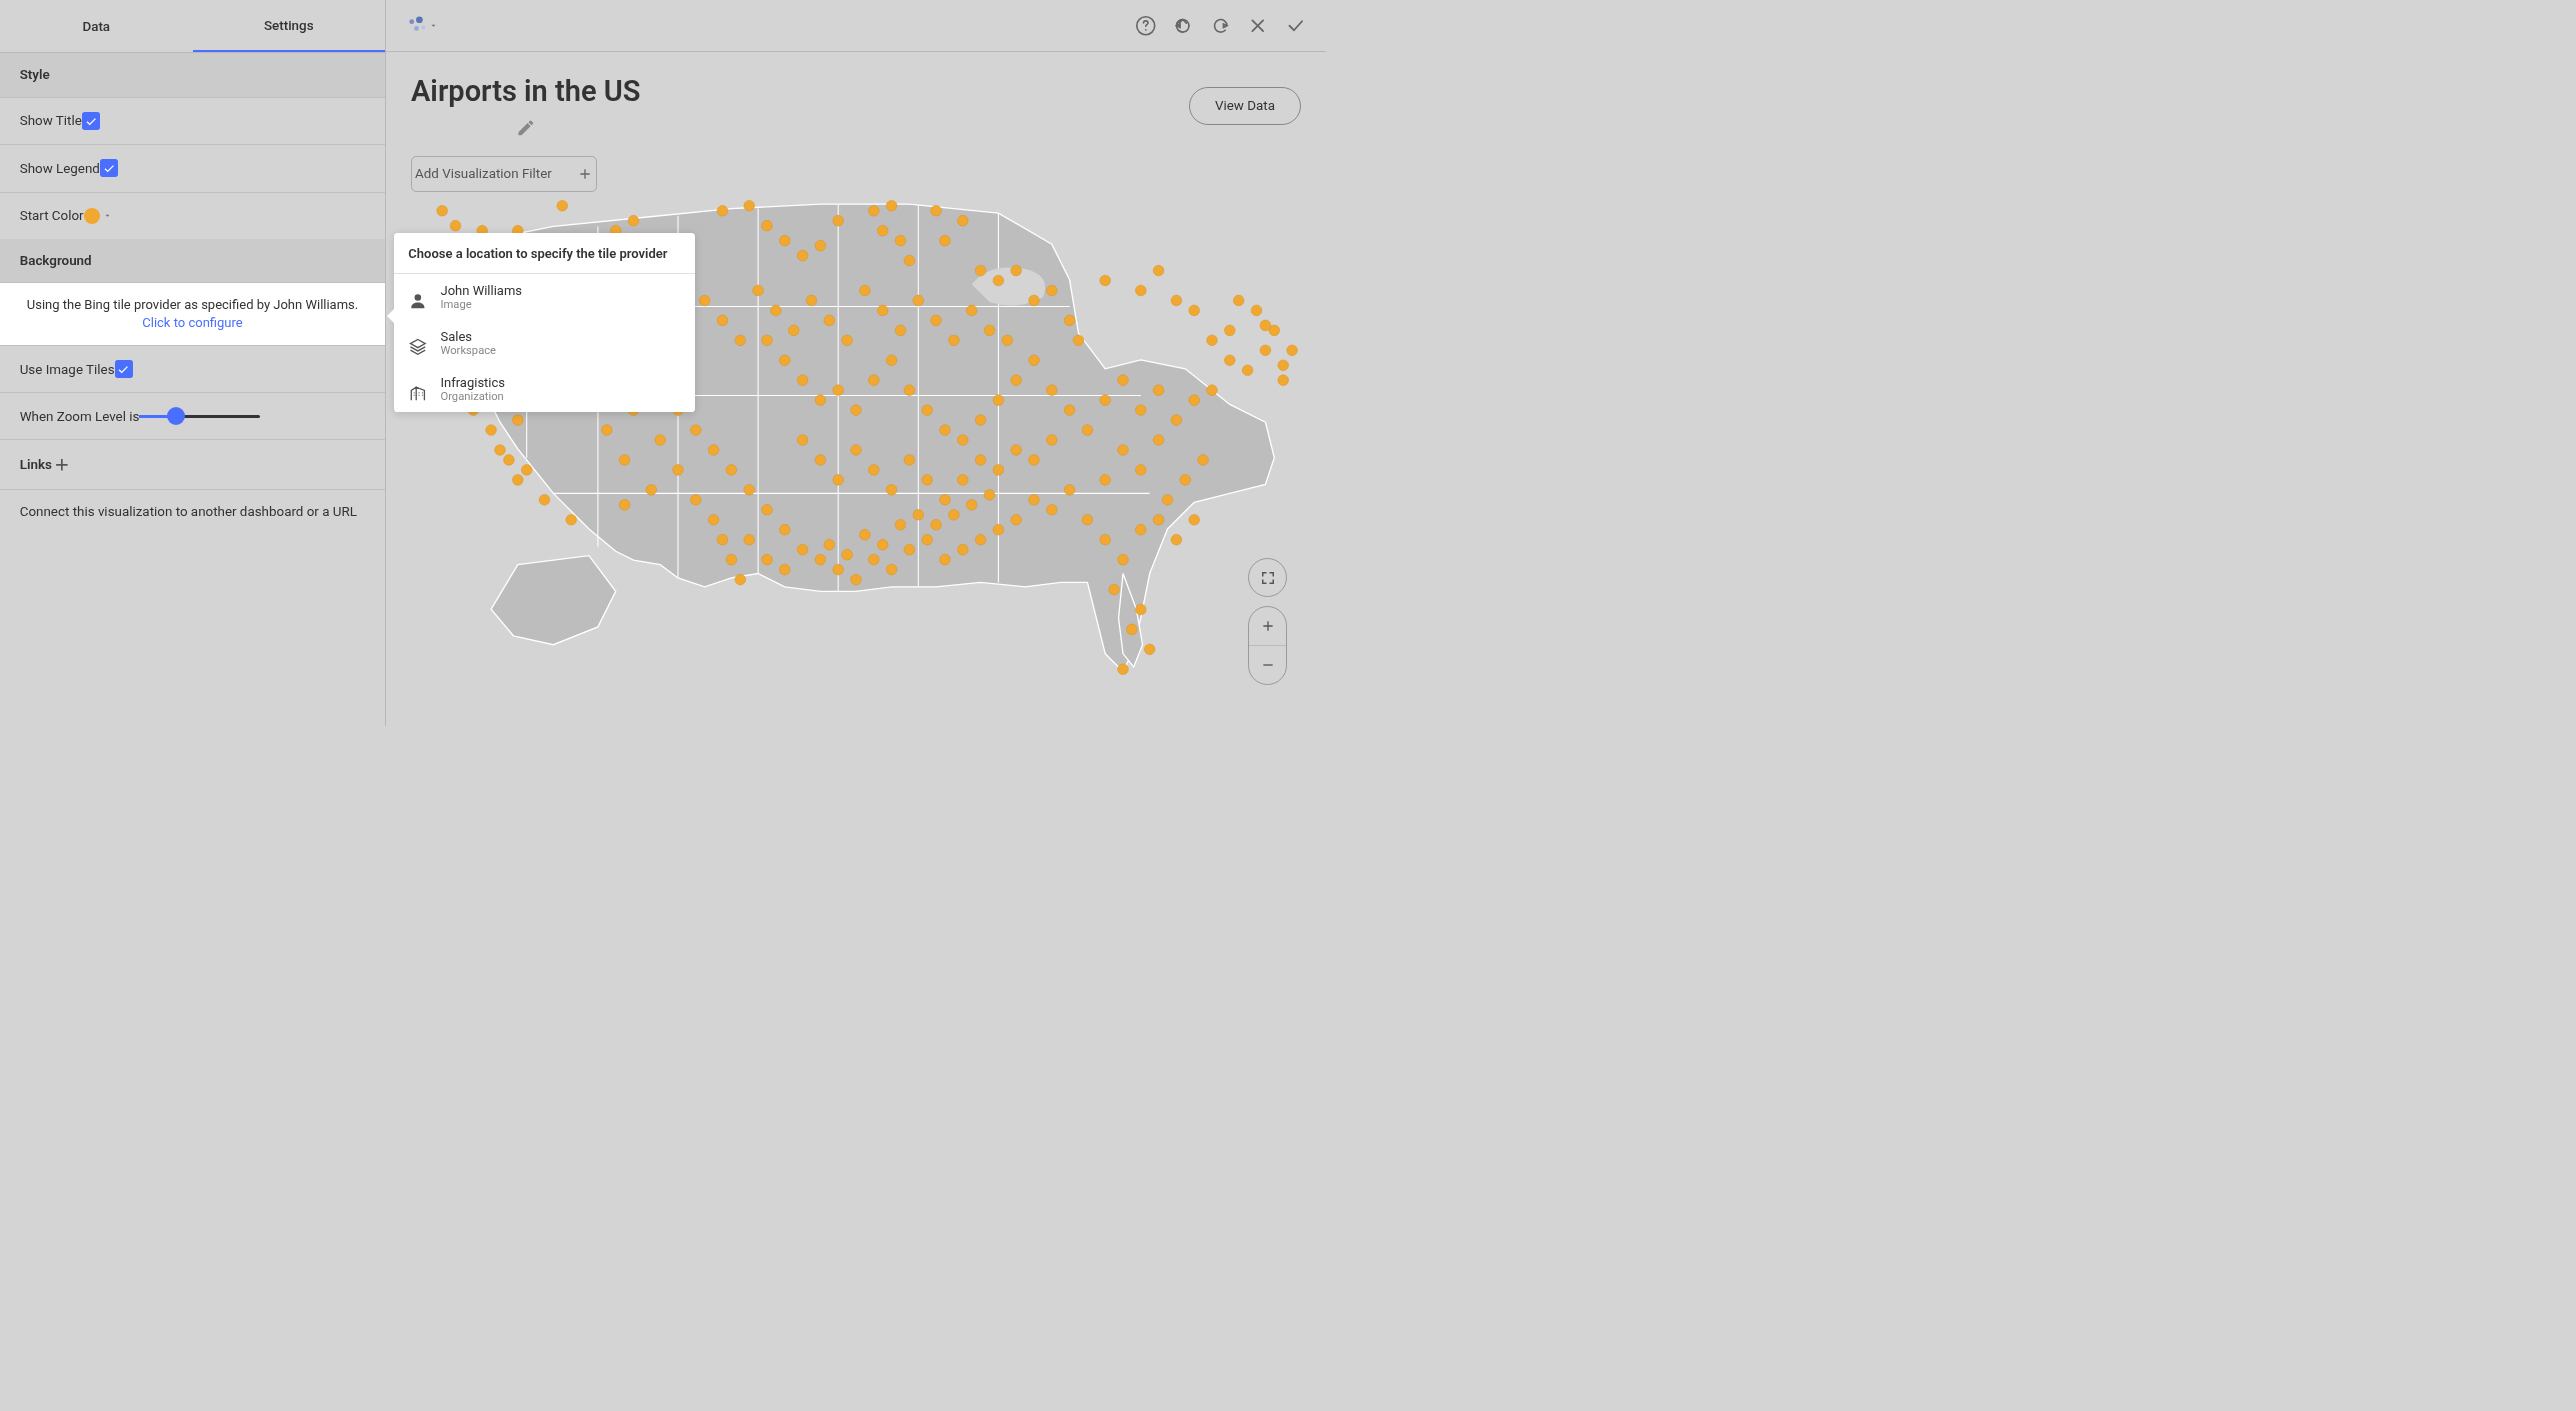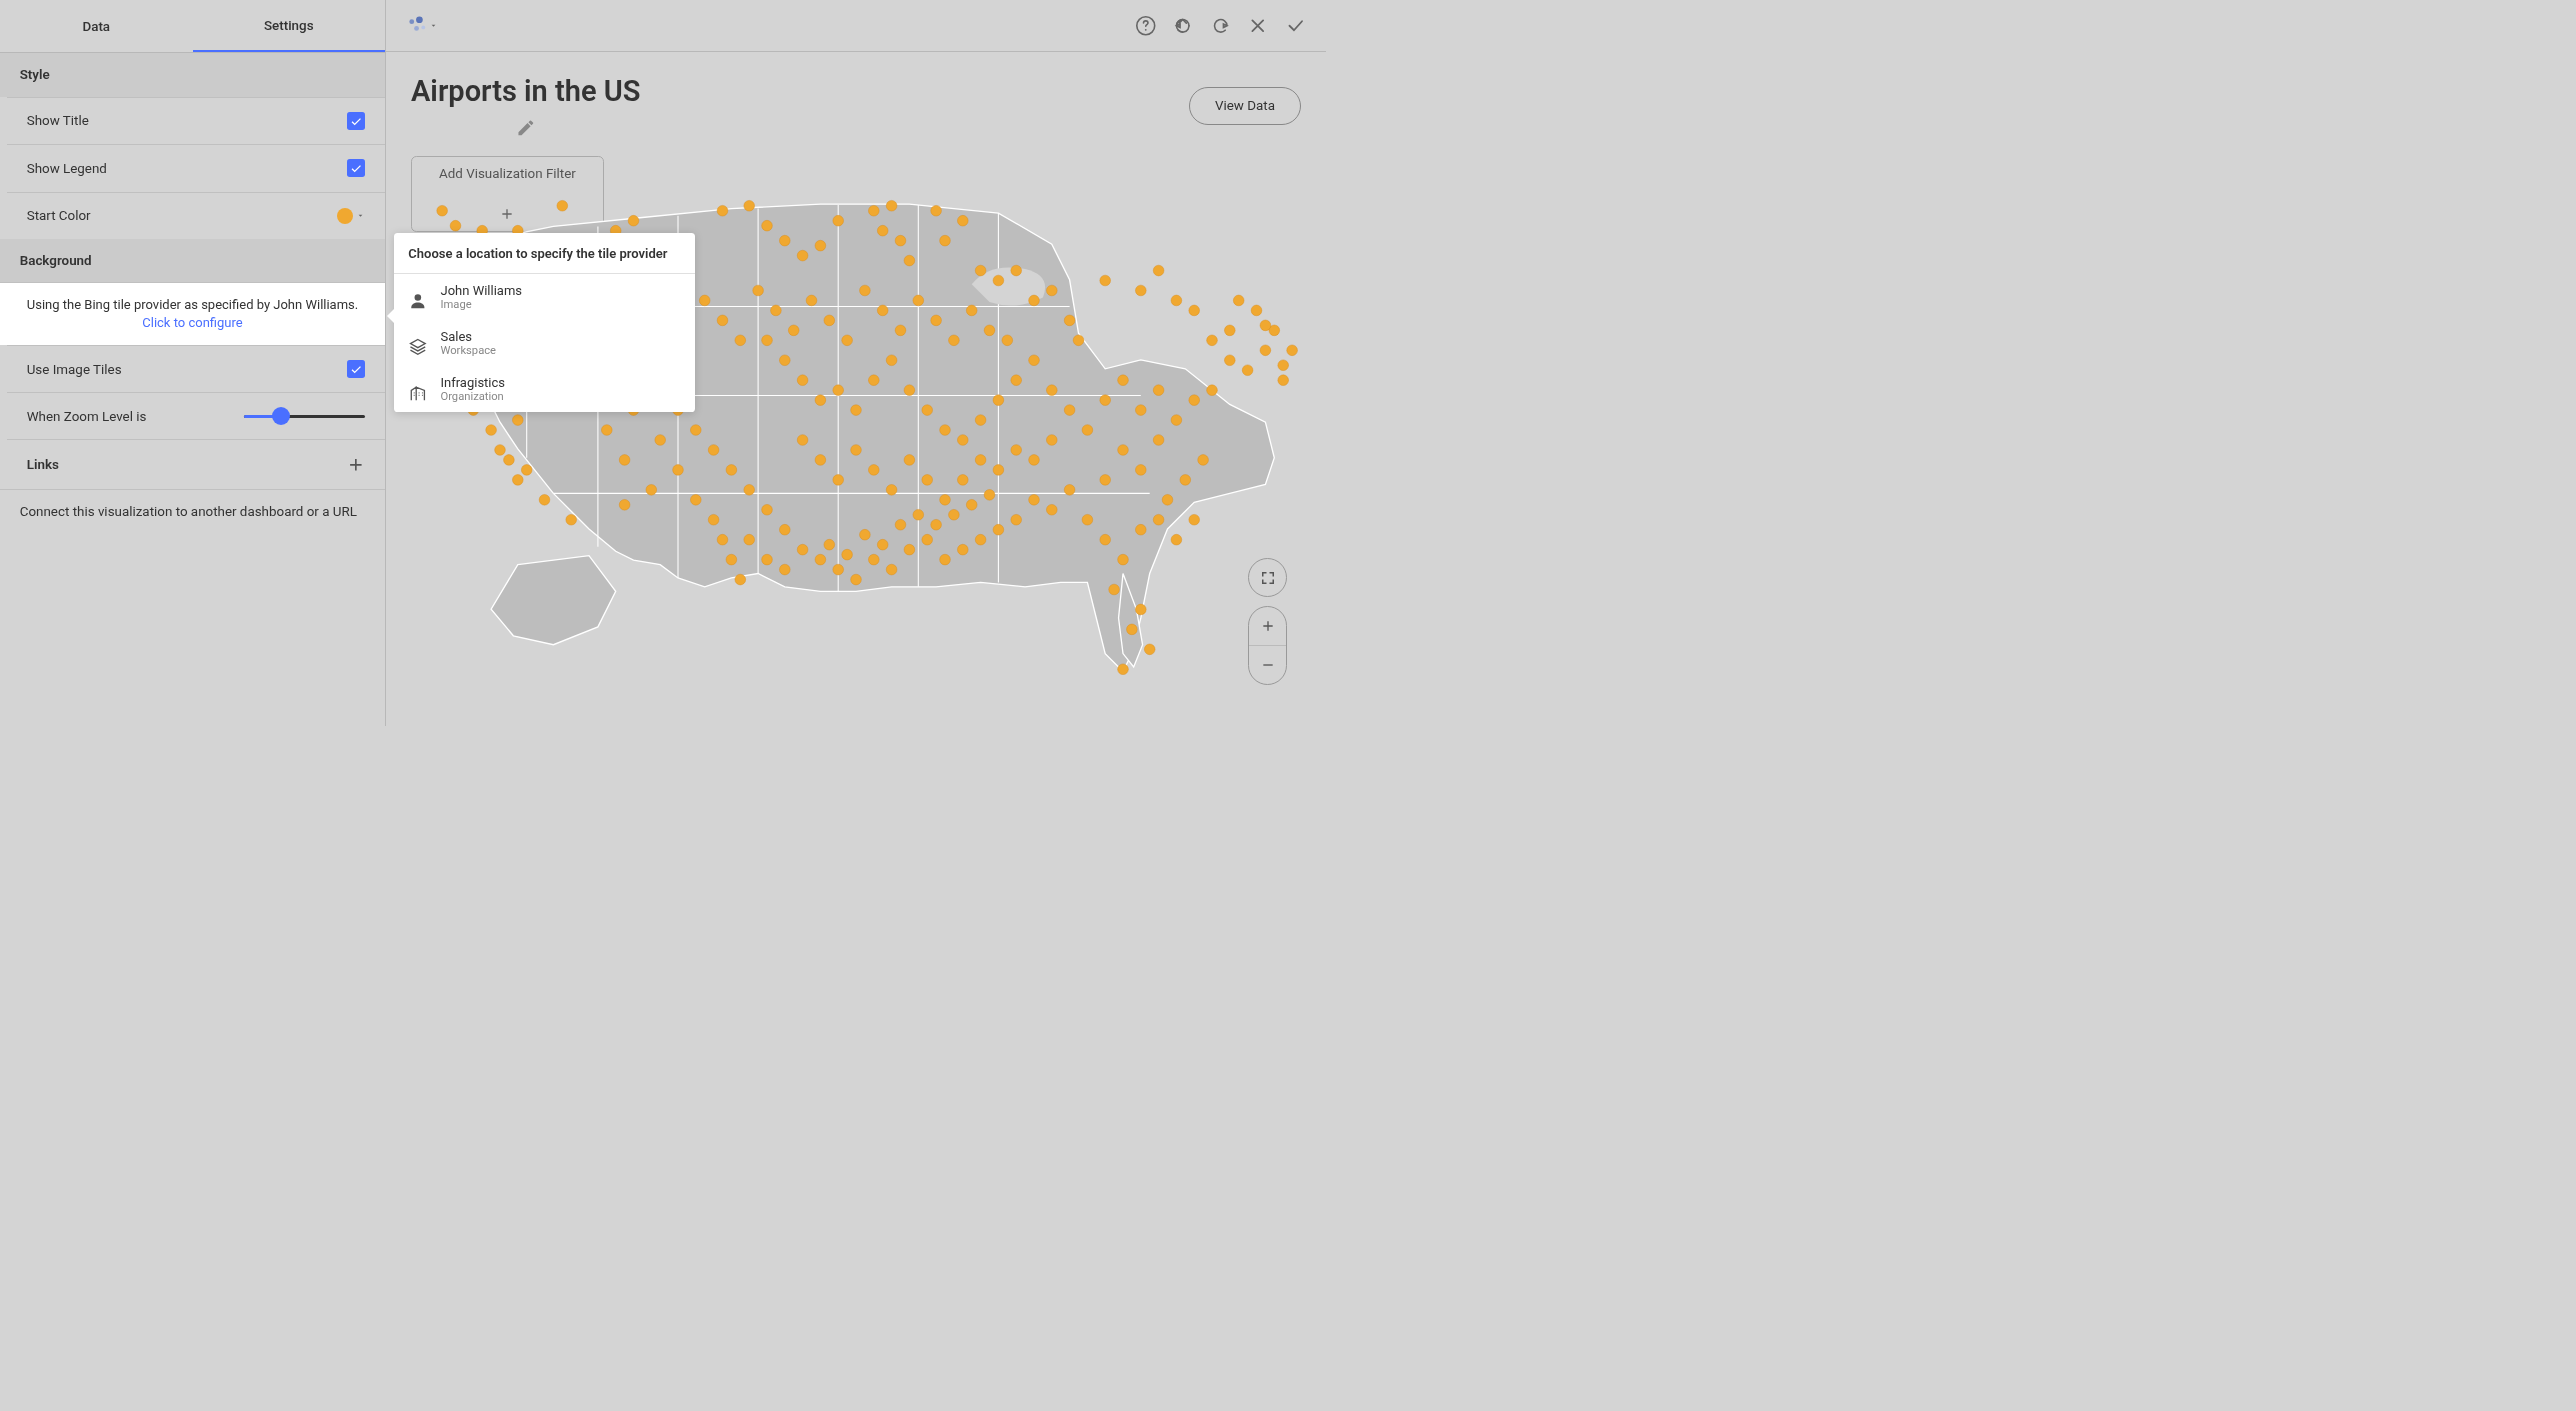--- a/index.html
+++ b/index.html
@@ -46,26 +46,25 @@
     .section-header {
       padding: 14.3px 19.7px;
       font-weight: 600;
       font-size: 13.4px;
       color: #333;
       background: #cbcbcb;
     }
     .row {
       display: flex;
       align-items: center;
-      justify-content: space-between;
+      justify-content: flex-start;
       padding: 14.3px 19.7px;
       border-top: 0.9px solid #c0c0c0;
       background: #d4d4d4;
       min-height: 47px;
-      margin-left: 7px;
     }
     .row-label {
       font-size: 13.4px;
       color: #333;
     }
     .checkbox {
       width: 18px;
       height: 18px;
       background: #4a6fff;
       border-radius: 2.7px;
@@ -215,28 +214,27 @@
       background: transparent;
       font-size: 13.4px;
       color: #333;
       cursor: pointer;
     }
     .filter-pill {
       margin: 7.2px 25px;
       display: inline-flex;
       align-items: center;
       gap: 25px;
-      padding: 9px 27px;
+      padding: 9px 3px;
       border: 0.9px solid #aaa;
       border-radius: 5.4px;
       font-size: 13.4px;
       color: #555;
       cursor: pointer;
       background: #d4d4d4;
-      flex-direction: column;
     }
     .map-canvas {
       position: absolute;
       left: 25px;
       right: 25px;
       top: 179px;
       bottom: 25px;
       overflow: visible;
     }
     .map-svg {

